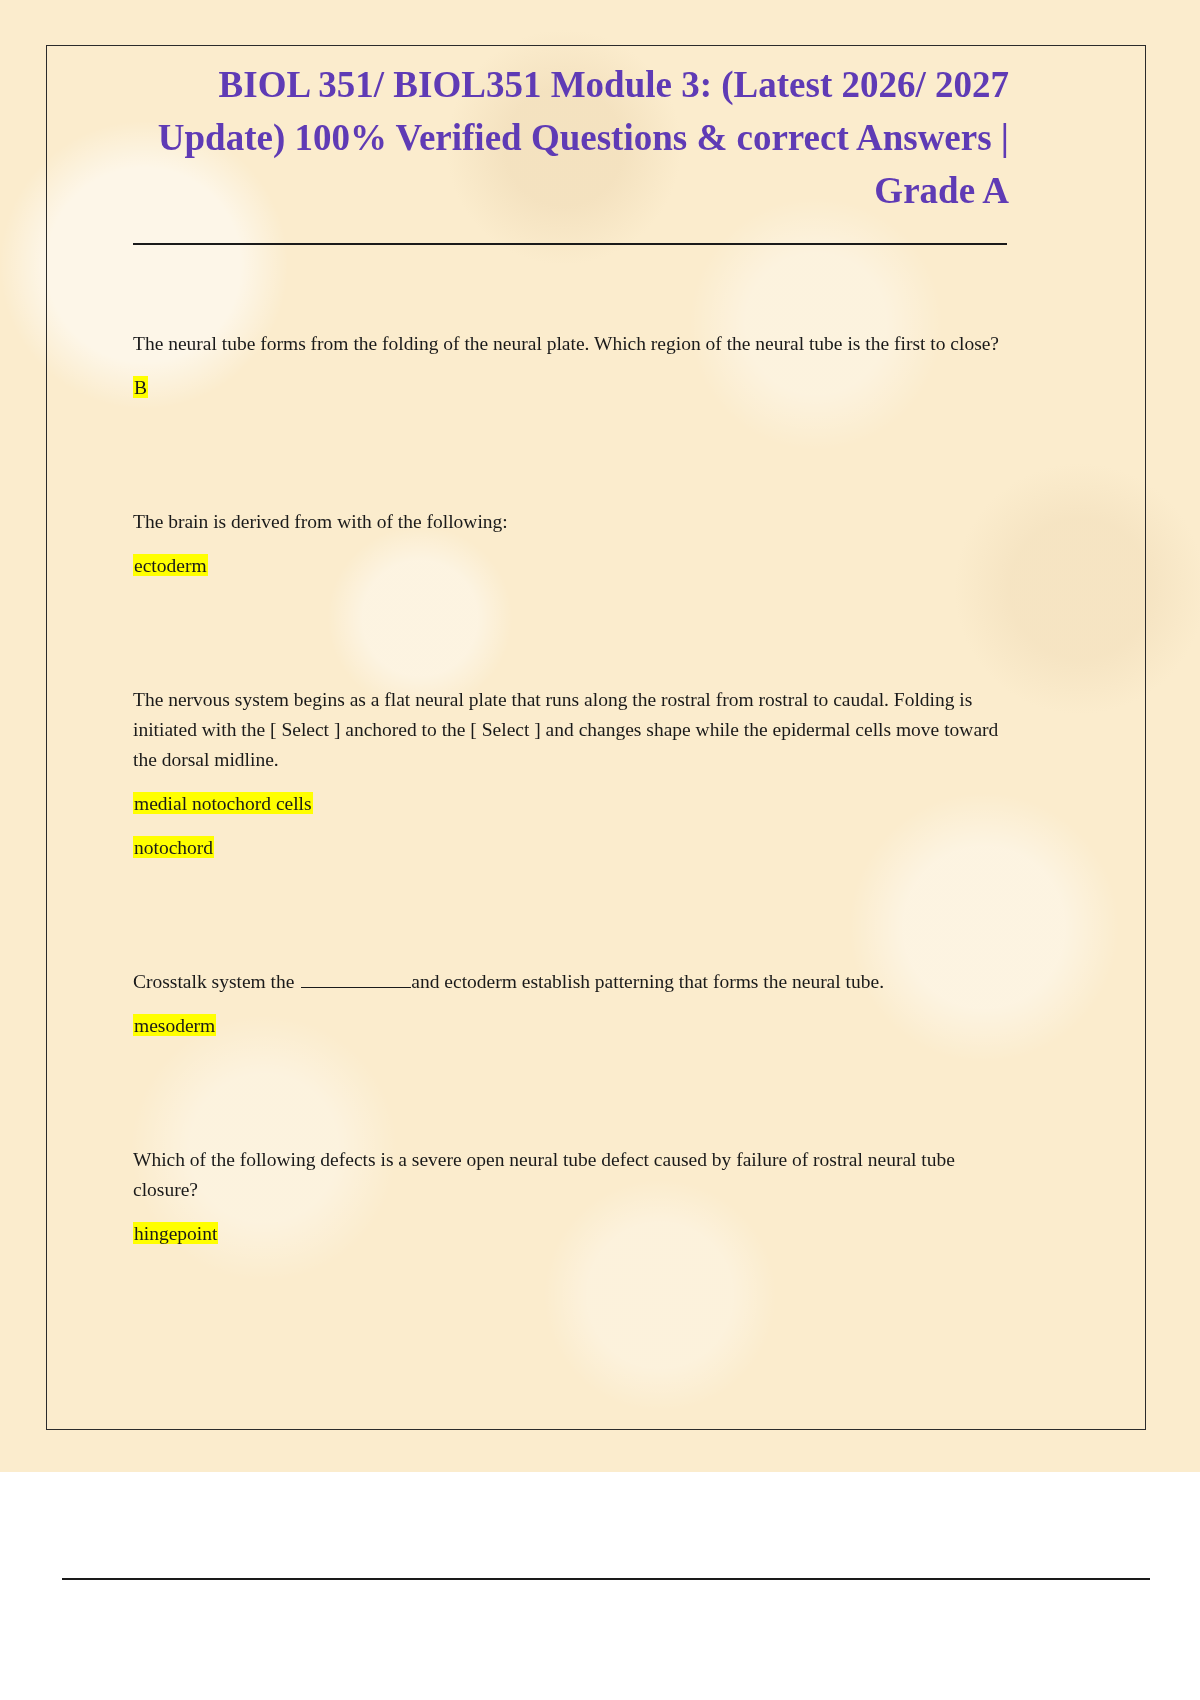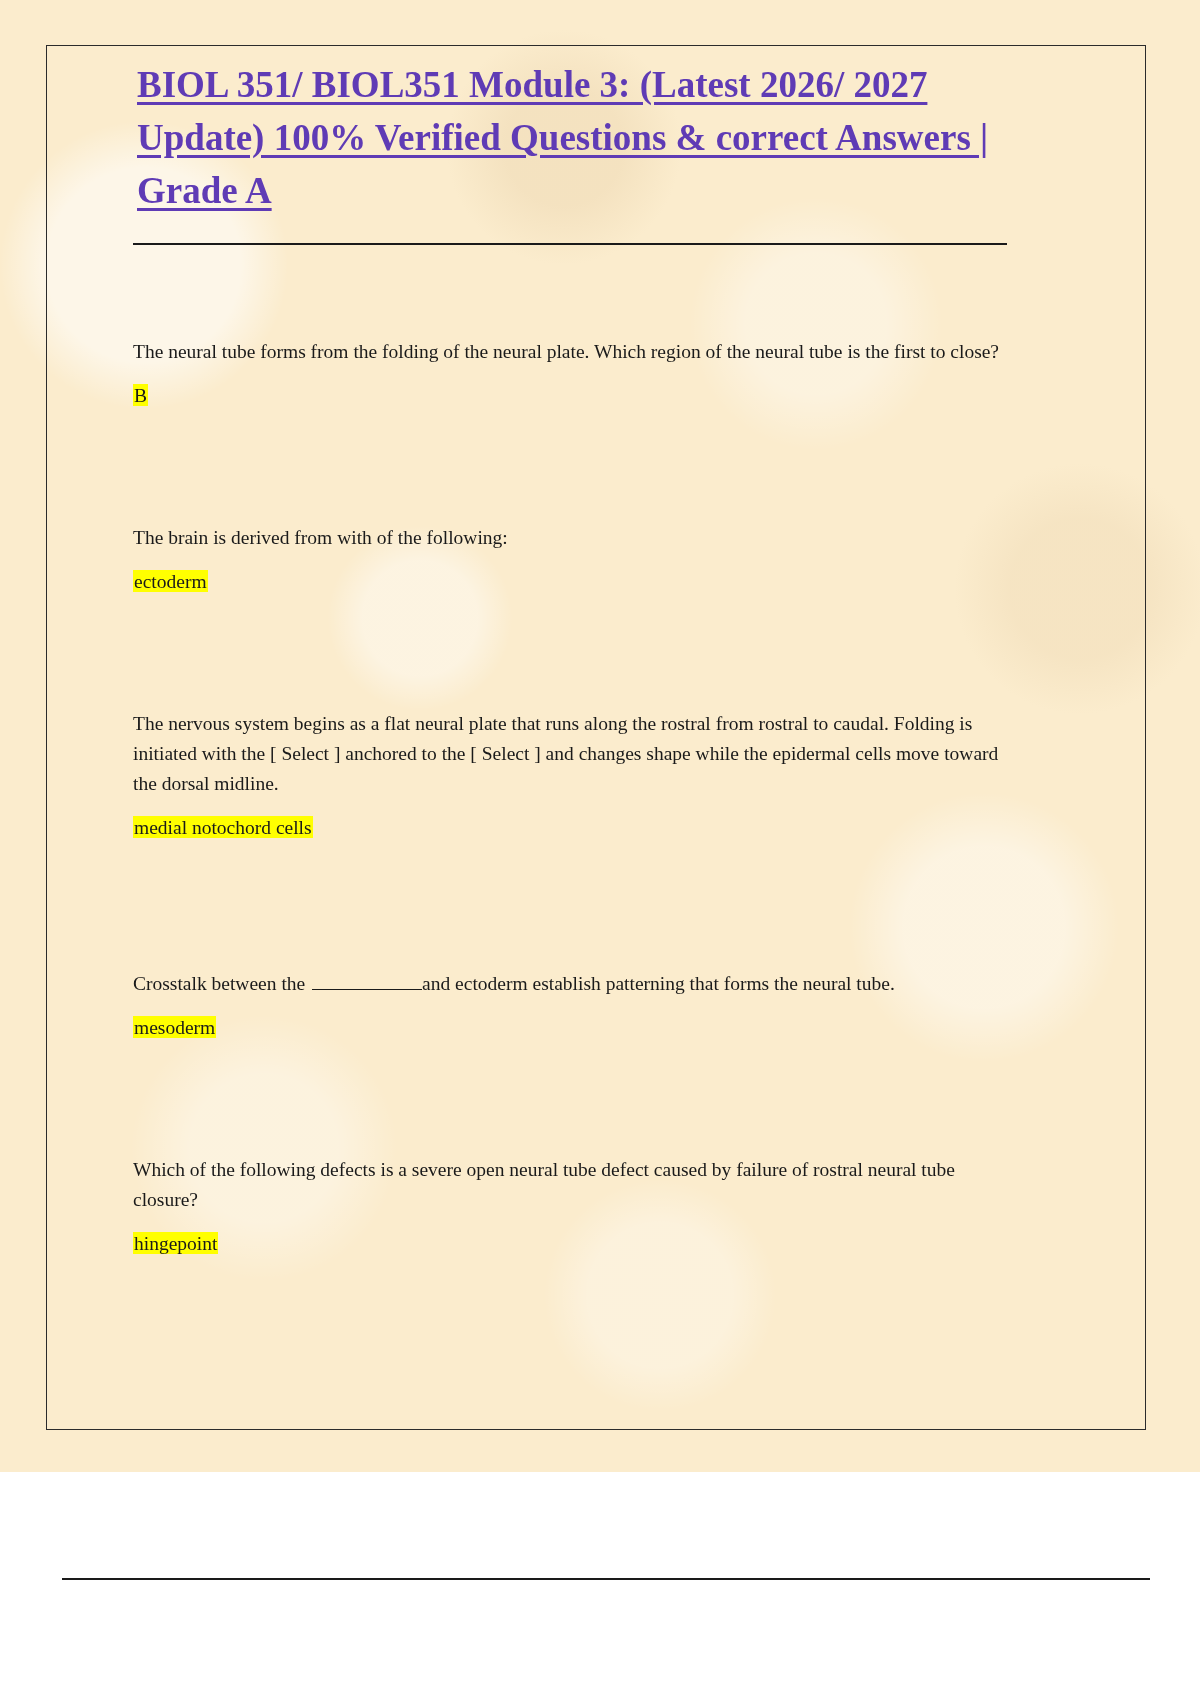--- a/index.html
+++ b/index.html
@@ -43,33 +43,32 @@
     position: absolute;
     left: 133px;
     top: 58px;
     width: 880px;
   }
   .doc-title {
     color: #5f3bb5;
     font-weight: bold;
     font-size: 37px;
     line-height: 53px;
-    text-align: left;
-    text-decoration: underline;
+    text-align: right;
     text-underline-offset: 5px;
     margin: 0;
     padding: 0 4px;
   }
   .title-rule {
     margin-top: 26px;
     border-top: 2px solid #1a1a1a;
     width: 874px;
   }
   .qa-block {
-    margin-top: 16px;
+    margin-top: 8px;
   }
   .question {
     font-size: 19.5px;
     line-height: 30px;
     color: #1a1a1a;
     text-align: left;
   }
   .answer-line {
     font-size: 19.5px;
     line-height: 30px;
@@ -132,26 +131,27 @@
       <div class="answer-line"><span class="hl">ectoderm</span></div>
     </div>
 
     <div class="spacer-lg"></div>
 
     <div class="qa-block">
       <div class="question">The nervous system begins as a flat neural plate that runs along the rostral from rostral to caudal. Folding is initiated with the [ Select ] anchored to the [ Select ] and changes shape while the epidermal cells move toward the dorsal midline.</div>
       <div class="answer-gap"></div>
       <div class="answer-line"><span class="hl">medial notochord cells</span></div>
       <div style="height:14px"></div>
+      <div class="answer-line"><span class="hl">notochord</span></div>
     </div>
 
     <div class="spacer-lg"></div>
 
     <div class="qa-block">
-      <div class="question"><span>Crosstalk between the </span><span class="blank"></span><span>and ectoderm establish patterning that forms the neural tube.</span></div>
+      <div class="question"><span>Crosstalk system the </span><span class="blank"></span><span>and ectoderm establish patterning that forms the neural tube.</span></div>
       <div class="answer-gap"></div>
       <div class="answer-line"><span class="hl">mesoderm</span></div>
     </div>
 
     <div class="spacer-lg"></div>
 
     <div class="qa-block">
       <div class="question">Which of the following defects is a severe open neural tube defect caused by failure of rostral neural tube closure?</div>
       <div class="answer-gap"></div>
       <div class="answer-line"><span class="hl">hingepoint</span></div>

